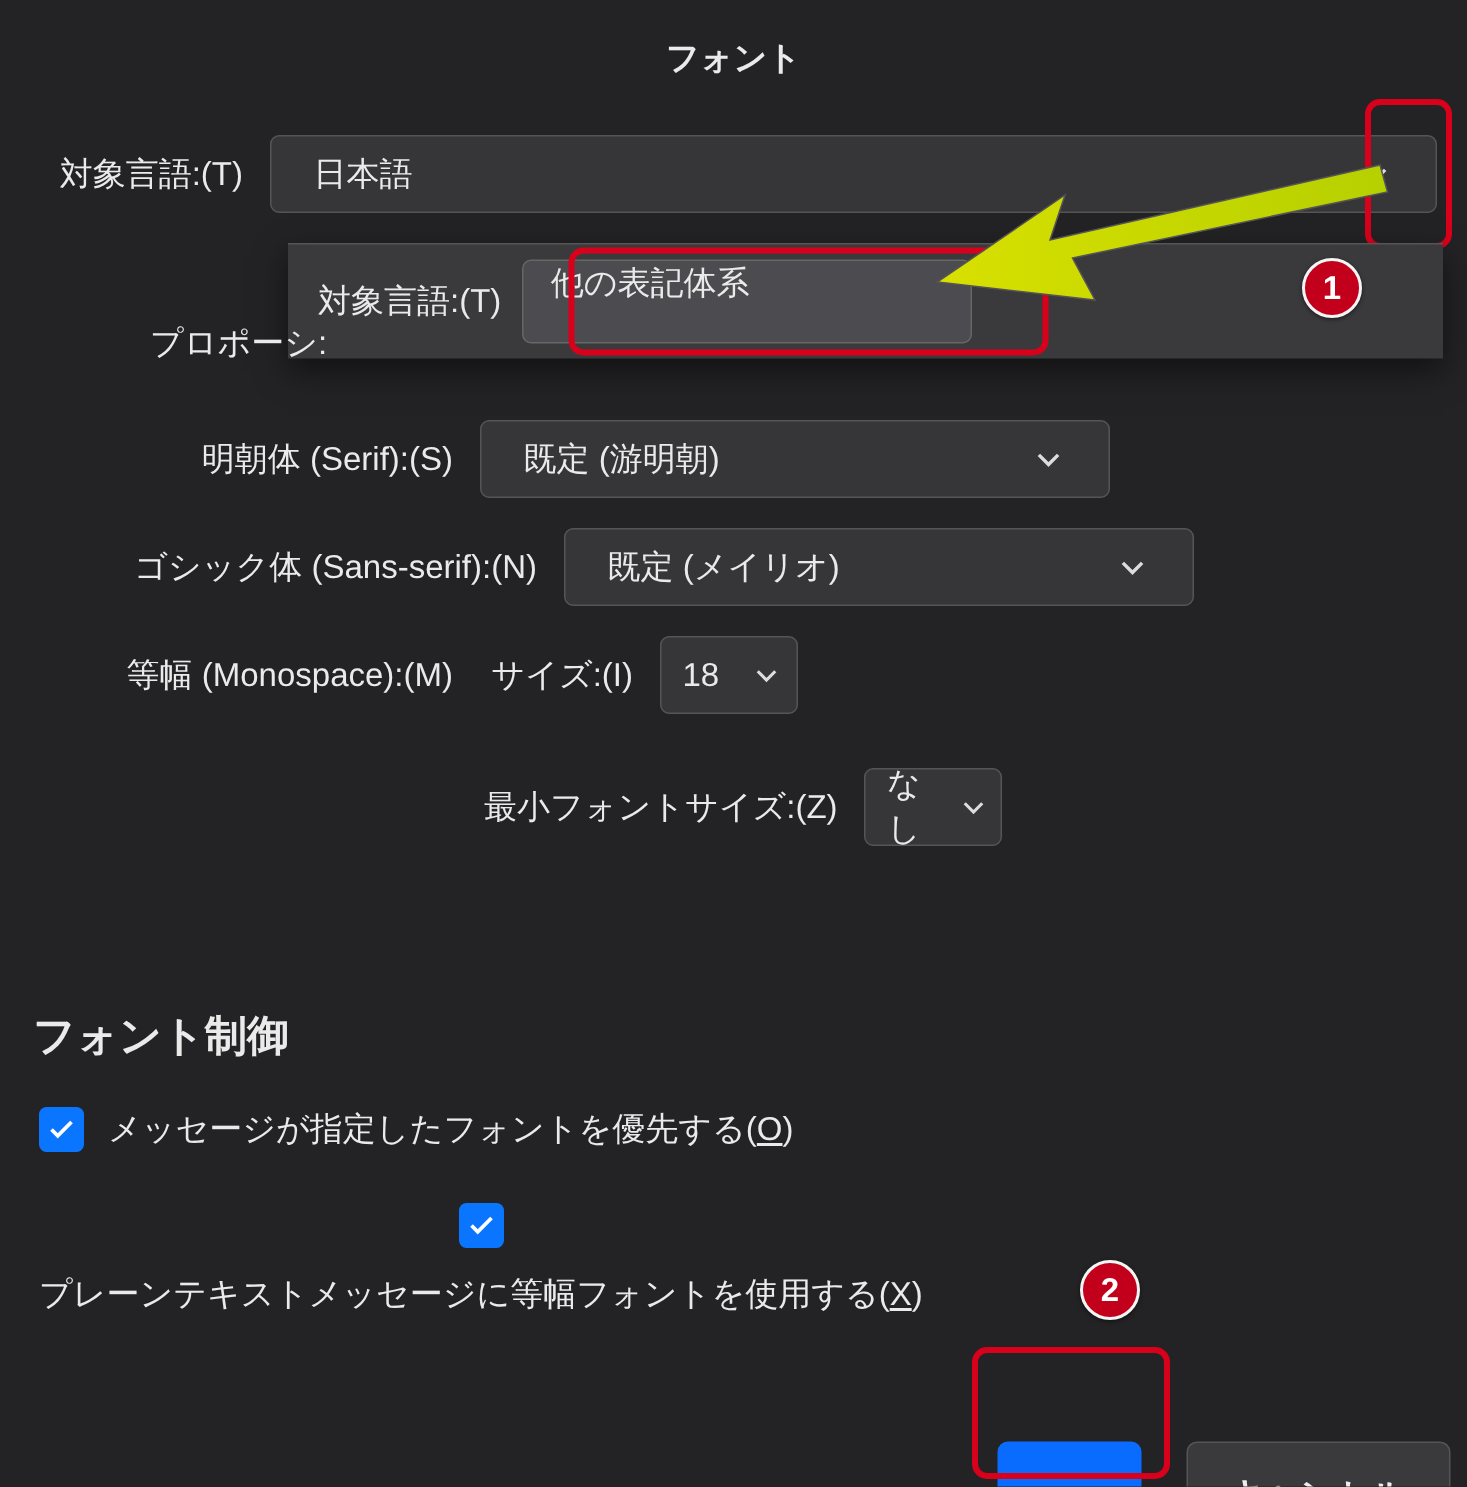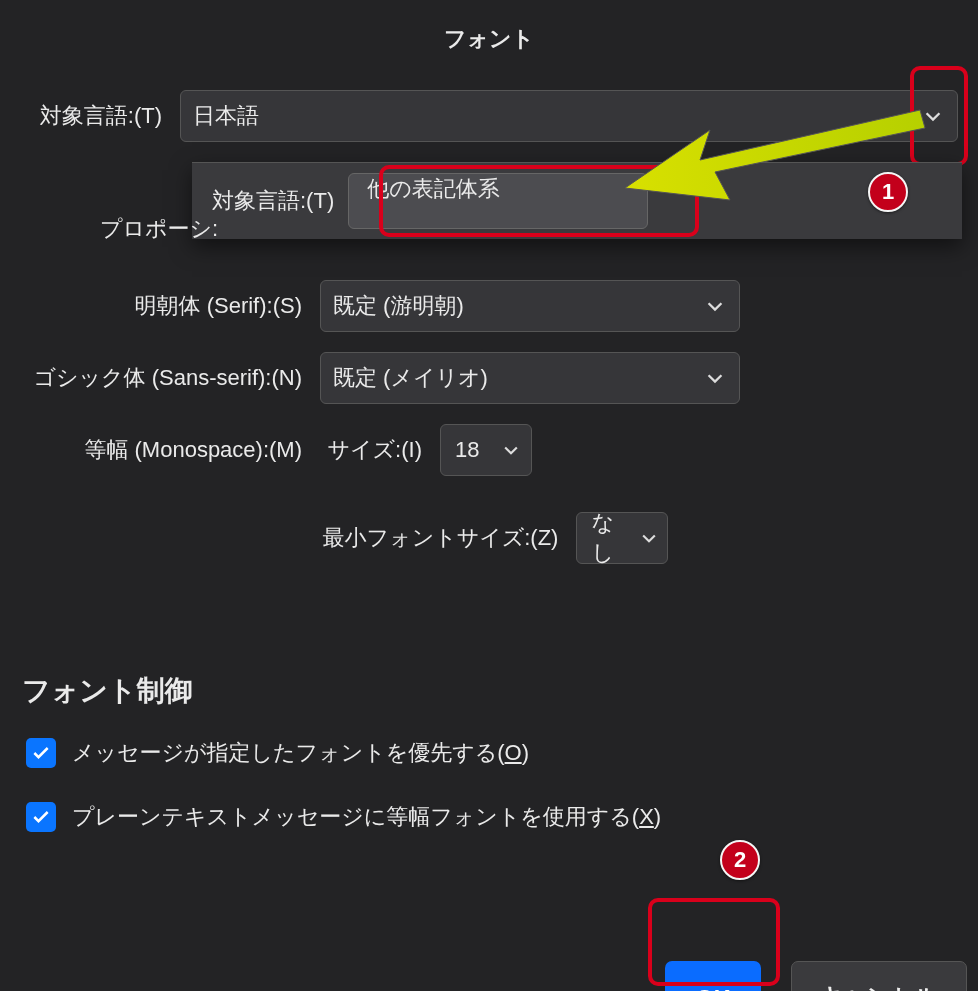--- a/index.html
+++ b/index.html
@@ -29,21 +29,21 @@
     padding-right: 18px;
   }
   .select {
     display: flex;
     align-items: center;
     justify-content: space-between;
     background: #363639;
     border: 1px solid #555;
     border-radius: 6px;
     height: 52px;
-    padding: 0 12px;
+    padding: 0 28px;
     cursor: pointer;
   }
   .chev {
     width: 24px; height: 24px;
     display: flex; align-items: center; justify-content: center;
   }
   .chev svg { stroke: #ddd; fill: none; stroke-width: 2.5; }
   .redbox {
     border: 4px solid #d9001b;
     border-radius: 10px;
@@ -172,21 +172,21 @@
     <span>既定 (游明朝)</span>
     <span class="chev">
       <svg viewBox="0 0 24 24" width="22" height="22">
           <path d="M5 9l7 7 7-7"></path>
         </svg>
     </span>
   </div>
 </div>
 
 <div class="row" style="top:352px;">
-  <div class="label" style="width:320px;">ゴシック体 (Sans-serif):(N)</div>
+  <div class="label" style="width:376px;">ゴシック体 (Sans-serif):(N)</div>
   <div class="select" style="width:420px;">
     <span>既定 (メイリオ)</span>
     <span class="chev">
       <svg viewBox="0 0 24 24" width="22" height="22">
           <path d="M5 9l7 7 7-7"></path>
         </svg>
     </span>
   </div>
 </div>
 
@@ -221,21 +221,21 @@
   <div class="checkbox">
     <svg viewBox="0 0 24 24" width="20" height="20">
         <path d="M4 12l5 5L20 6"></path>
       </svg>
   </div>
   <label>
     <span>メッセージが指定したフォントを優先する(</span><span class="underline-key">O</span><span>)</span>
   </label>
 </div>
 
-<div class="check-row" style="left:26px; top:802px;">
+<div class="check-row" style="left:26px; top:802px;flex-direction:column;">
   <div class="checkbox">
     <svg viewBox="0 0 24 24" width="20" height="20">
         <path d="M4 12l5 5L20 6"></path>
       </svg>
   </div>
   <label>
     <span>プレーンテキストメッセージに等幅フォントを使用する(</span><span class="underline-key">X</span><span>)</span>
   </label>
 </div>
 

